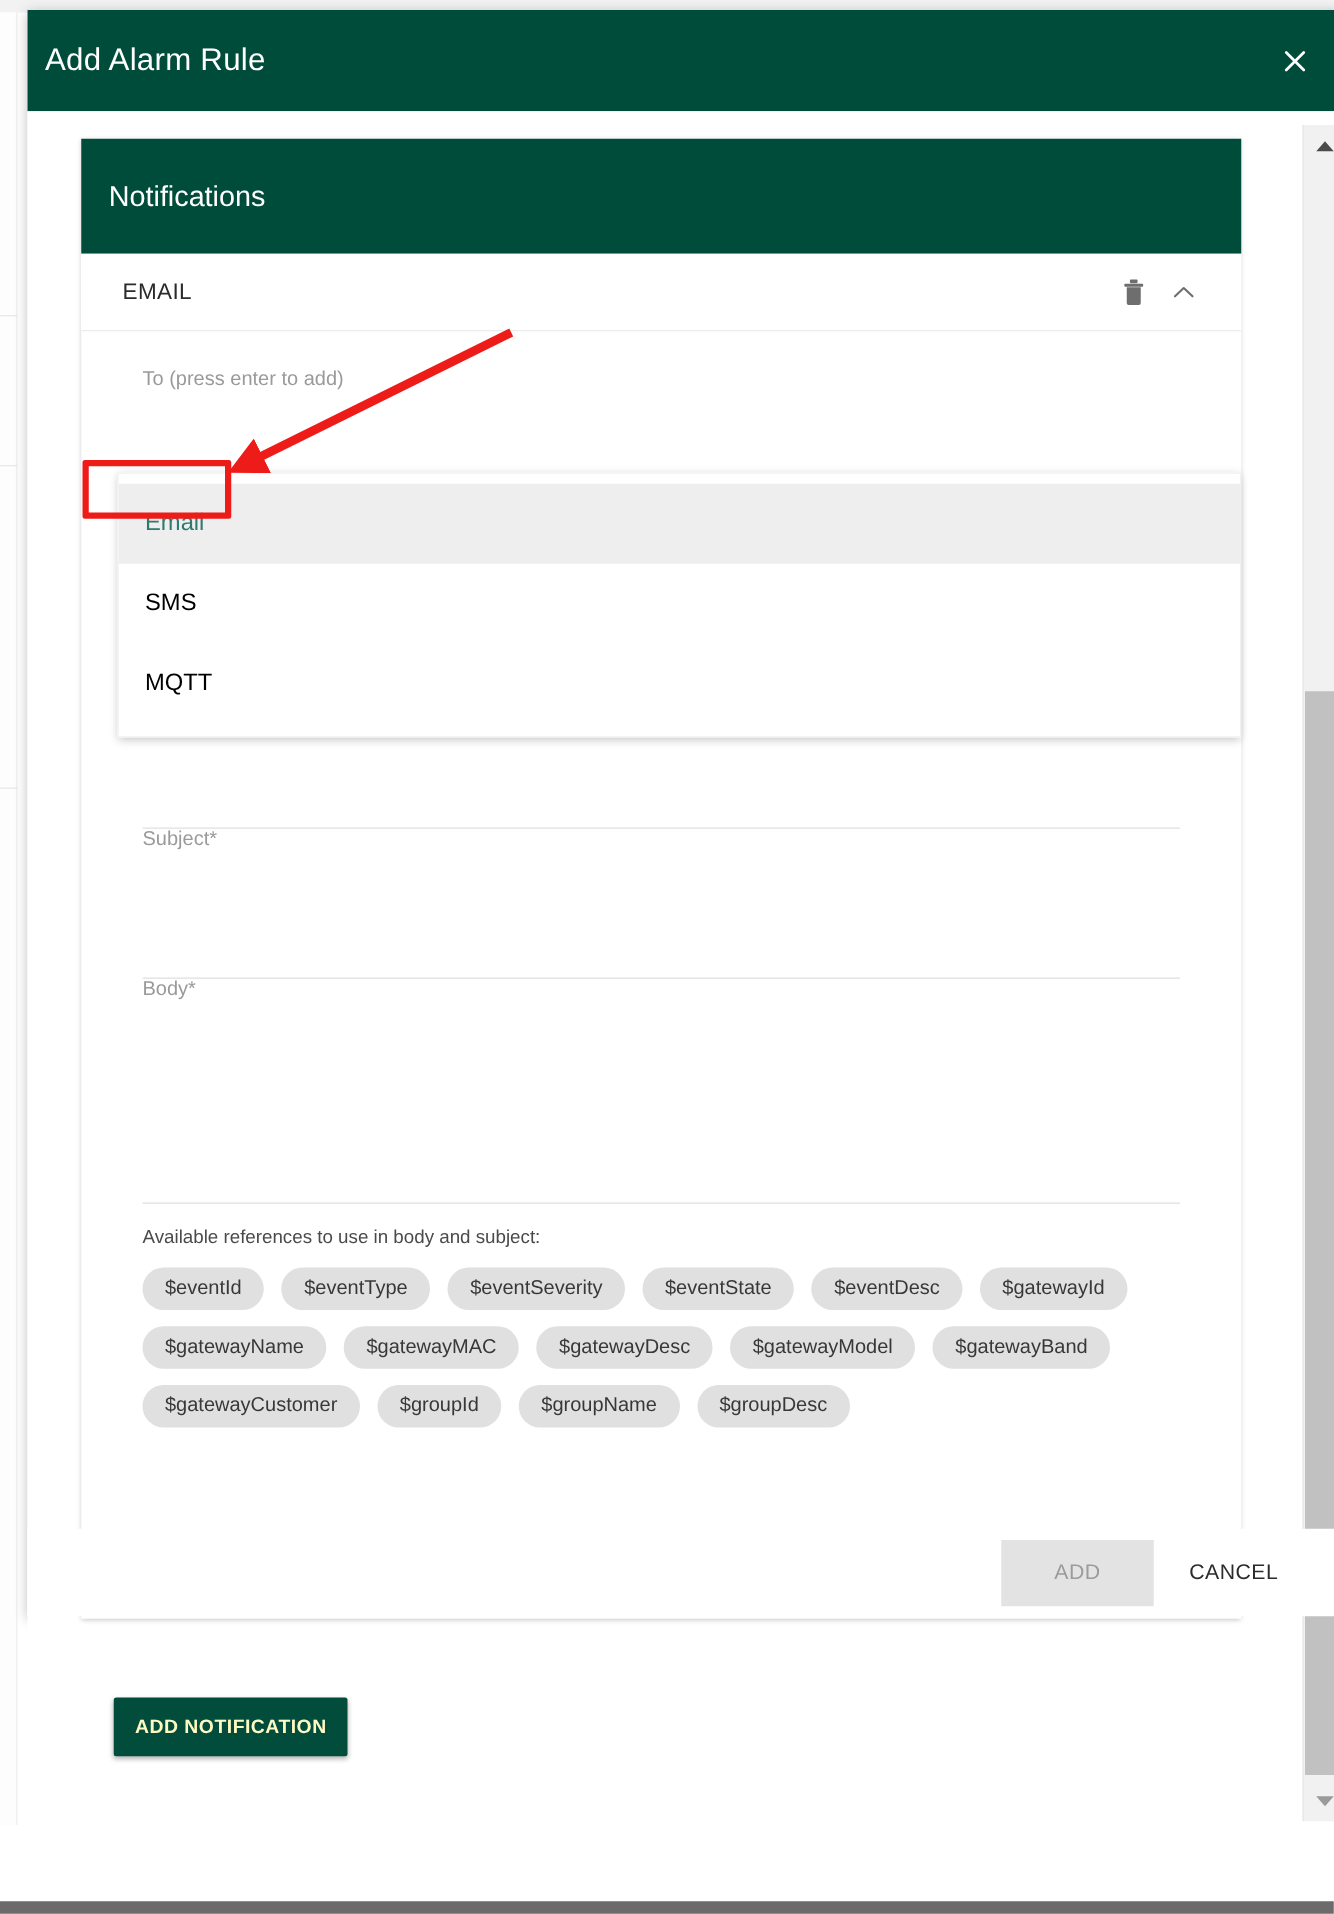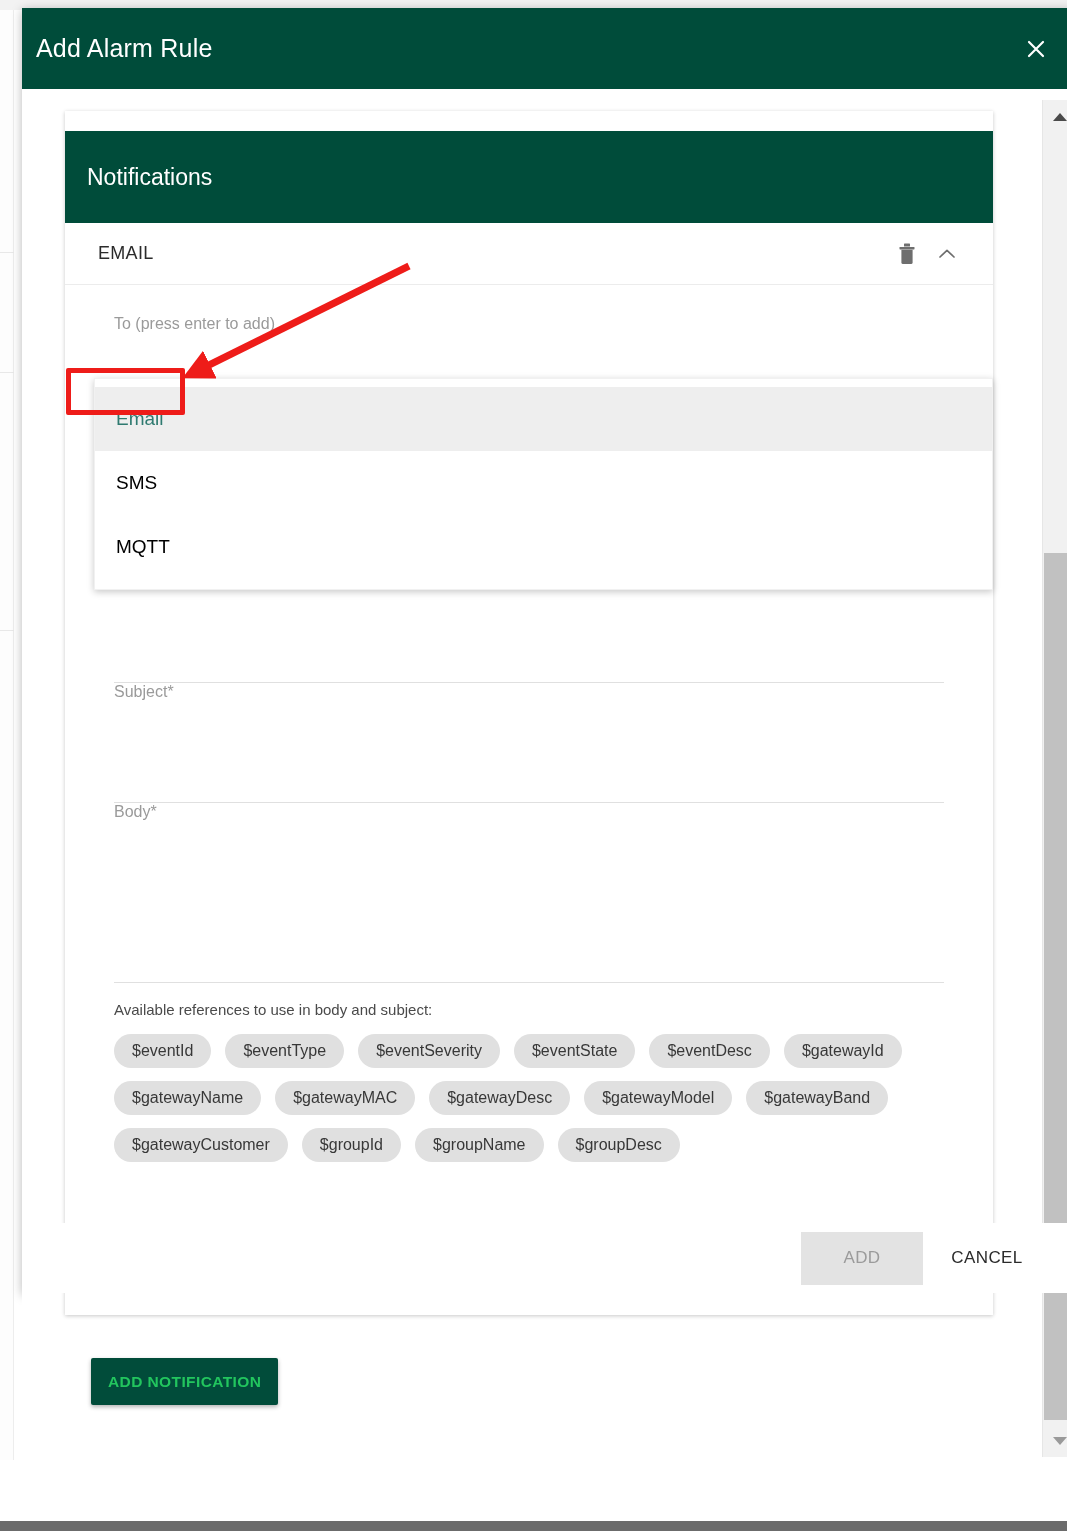--- a/index.html
+++ b/index.html
@@ -103,21 +103,20 @@
     left: 43px; top: 22px;
     width: 928px;
     background: #ffffff;
     box-shadow: 0 1px 4px rgba(0,0,0,.22);
   }
   #notif-card-header {
     height: 92px;
     background: #004c3a;
     display: flex; align-items: center;
     padding-left: 22px;
-    margin-top: 20px;
   }
   #notif-card-title {
     color: #ffffff;
     font-size: 23px;
     font-weight: 400;
   }
 
   #email-panel-head {
     height: 62px;
     display: flex; align-items: center;
@@ -215,21 +214,21 @@
     color: #2f7a70;
   }
 
   
   #add-notification-btn {
     position: absolute;
     left: 69px; top: 1269px;
     height: 47px;
     padding: 0 17px;
     background: #014c3a;
-    color: #22c55e;
+    color: #fef9c3;
     font-size: 15.5px;
     font-weight: bold;
     letter-spacing: .4px;
     border: none;
     border-radius: 2px;
     box-shadow: 0 2px 4px rgba(0,0,0,.3);
     cursor: pointer;
     display: flex; align-items: center;
     font-family: "Liberation Sans", sans-serif;
   }

